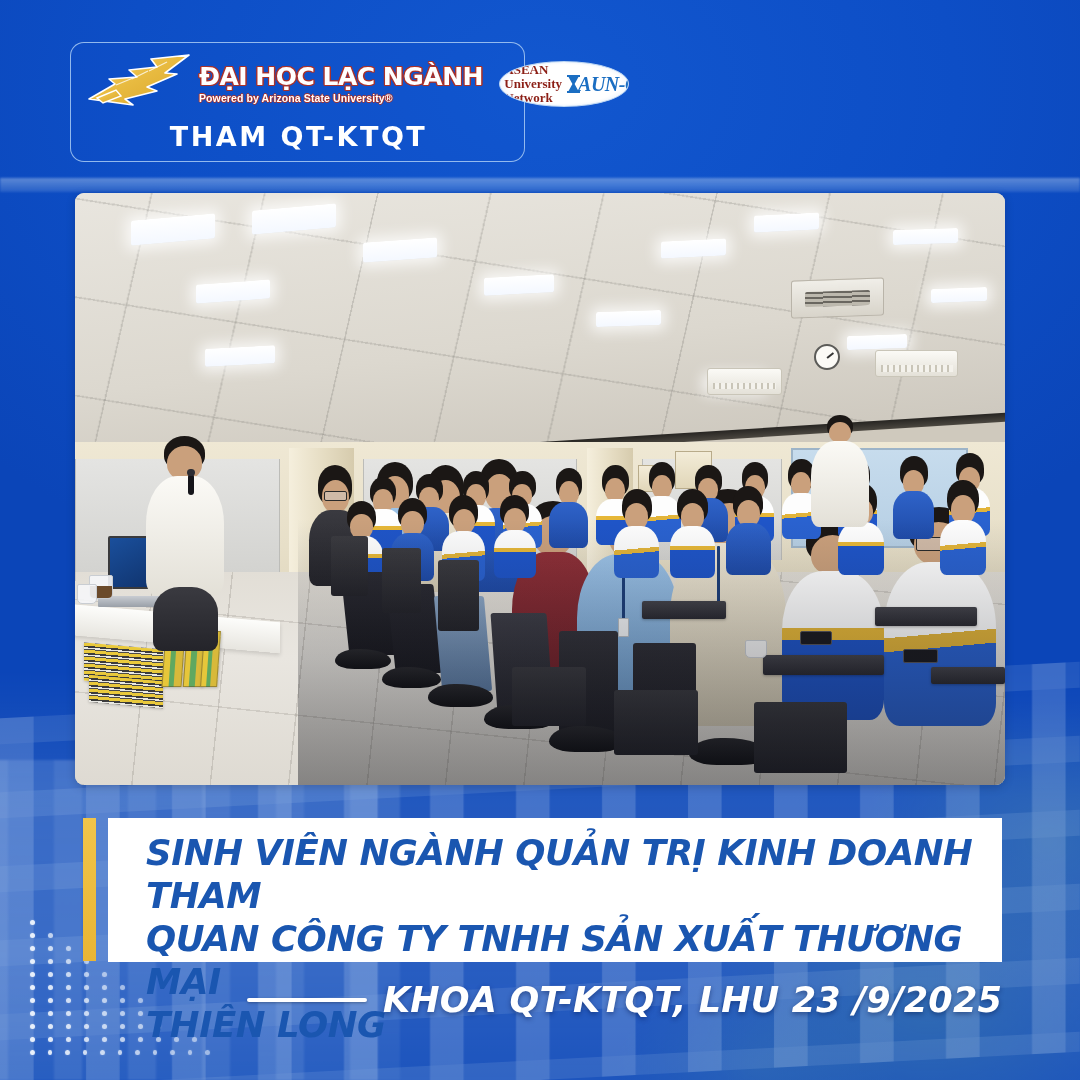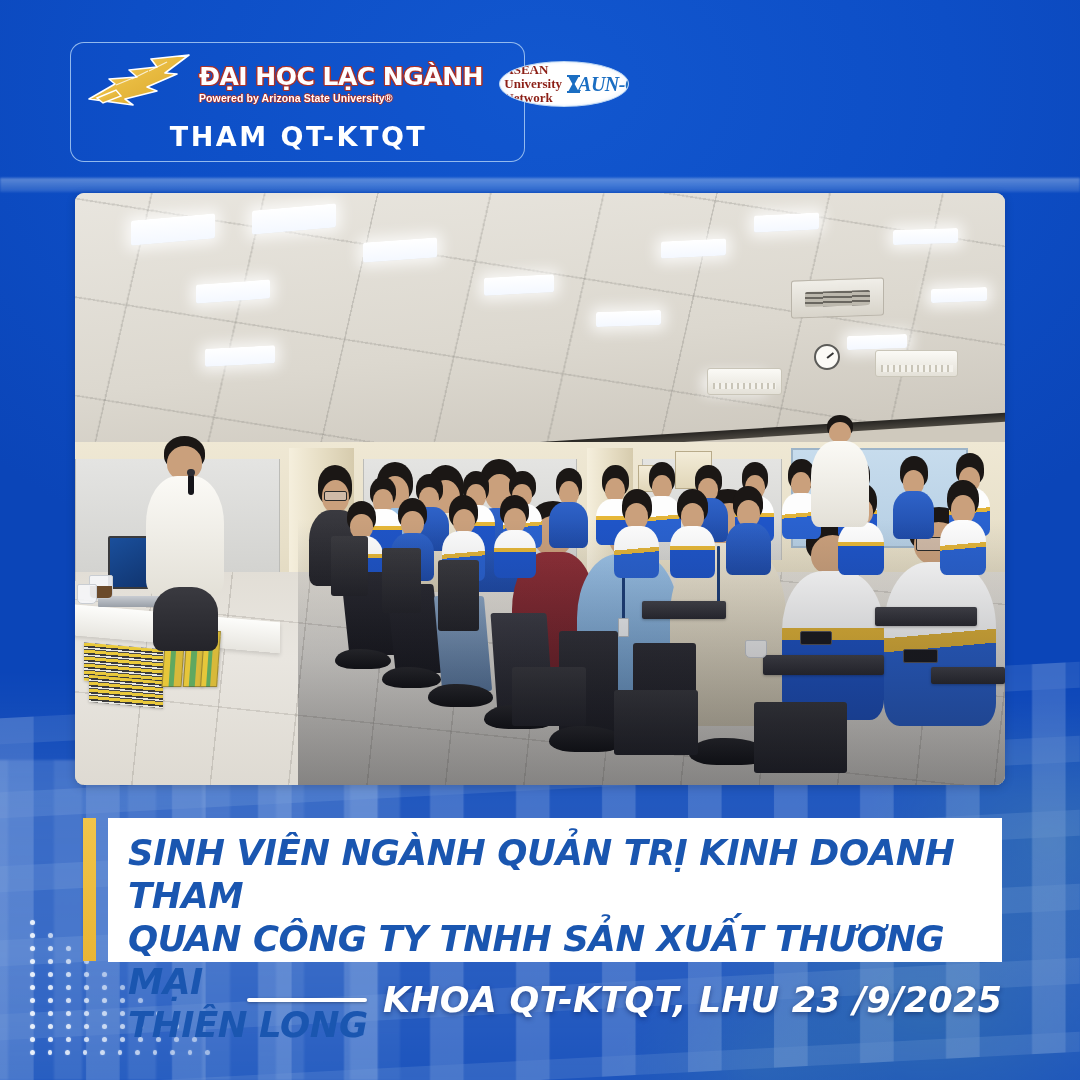--- a/index.html
+++ b/index.html
@@ -382,21 +382,21 @@
   
   #yellow-bar {
     position:absolute; left:83px; top:818px;
     width:13px; height:143px;
     background:linear-gradient(180deg,#f1c44a,#e9b534);
   }
   #title-panel {
     position:absolute; left:108px; top:818px;
     width:894px; height:144px;
     background:#ffffff;
-    padding:14px 18px 0 20px;
+    padding:14px 18px 0 38px;
   }
   #title-text {
     font-family:"DejaVu Sans", sans-serif;
     font-weight:bold;
     font-style:italic;
     font-size:35.5px;
     line-height:1.21;
     letter-spacing:-.4px;
     color:#1a56b0;
     text-transform:uppercase;

